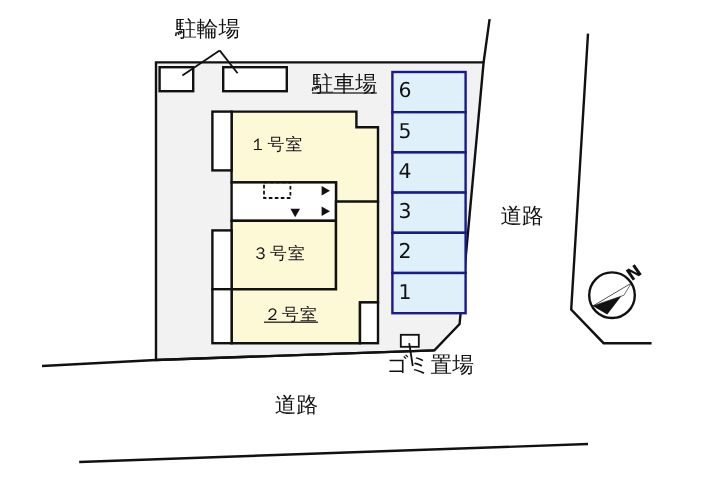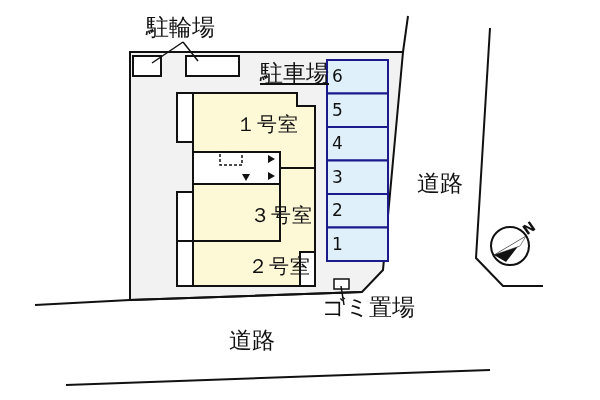--- a/index.html
+++ b/index.html
@@ -1,20 +1,20 @@
 <!DOCTYPE html>
 <html><head>
   <meta charset="utf-8">
   <style>
     html, body { margin: 0; padding: 0; background: #ffffff; }
     body { width: 600px; height: 400px; overflow: hidden; position: relative; }
     #canvas { position: absolute; left: 0; top: 0; width: 600px; height: 400px; }
     .lbl { position: absolute; font-family: "DejaVu Sans", sans-serif; color: #111; white-space: nowrap; line-height: 1; }
-    .lbl-md { font-size: 23px; }
-    .lbl-room { font-size: 20px; letter-spacing: 1px; margin-left: 28px; }
+    .lbl-md { font-size: 18px; }
+    .lbl-room { font-size: 14px; letter-spacing: 1px; }
     .lbl-num { font-size: 17px; }
   </style>
 </head>
 <body>
 
 <svg id="canvas" viewBox="0 0 600 400" xmlns="http://www.w3.org/2000/svg">
 
   <polygon points="130,52 403,52 383,270 362,292 130,300" fill="#f2f2f2" stroke="#111" stroke-width="2"></polygon>
 
   <line x1="403" y1="52" x2="408" y2="16" stroke="#111" stroke-width="2"></line>
@@ -62,22 +62,22 @@
   <g>
     <circle cx="510" cy="246" r="19" fill="#fff" stroke="#111" stroke-width="2"></circle>
     <polygon points="494,255 526,236 506,262" fill="#111"></polygon>
     <polygon points="494,255 526,236 520,246" fill="#fff" stroke="#111" stroke-width="0.5"></polygon>
   </g>
 </svg>
 
 <div class="lbl lbl-md" style="left:146px;top:16px;">駐輪場</div>
 <div class="lbl lbl-md" style="left:260px;top:62px;text-decoration:underline;">駐車場</div>
 <div class="lbl lbl-room" style="left:208px;top:114px;">１号室</div>
-<div class="lbl lbl-room" style="left:222px;top:205px;text-align:center;">３号室</div>
-<div class="lbl lbl-room" style="left:220px;top:256px;">２号室</div>
+<div class="lbl lbl-room" style="left:210px;top:205px;text-align:center;">３号室</div>
+<div class="lbl lbl-room" style="left:220px;top:256px;text-decoration:underline;">２号室</div>
 <div class="lbl lbl-md" style="left:322px;top:296px;">ゴミ置場</div>
 <div class="lbl lbl-md" style="left:417px;top:172px;">道路</div>
 <div class="lbl lbl-md" style="left:229px;top:329px;">道路</div>
 <div class="lbl" style="left:523px;top:221px;font-size:14px;font-weight:bold;transform:rotate(-35deg);">N</div>
 
 <div id="parking-labels">
     <div class="lbl lbl-num" style="left: 332px; top: 68px;">6</div>
     <div class="lbl lbl-num" style="left: 332px; top: 101.5px;">5</div>
     <div class="lbl lbl-num" style="left: 332px; top: 135px;">4</div>
     <div class="lbl lbl-num" style="left: 332px; top: 168.5px;">3</div>

